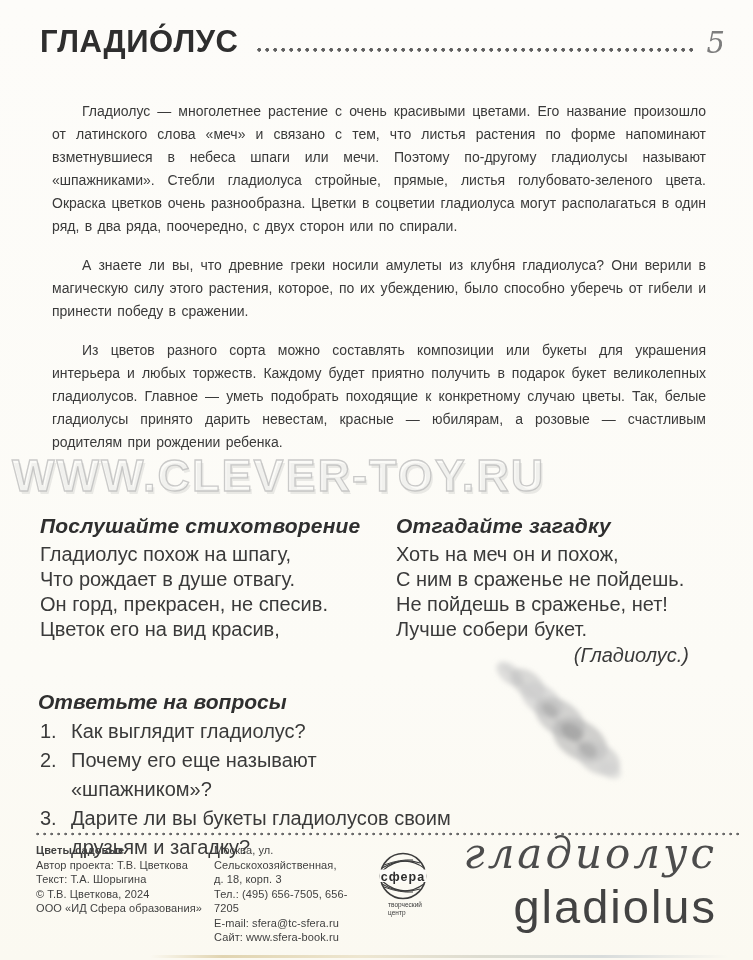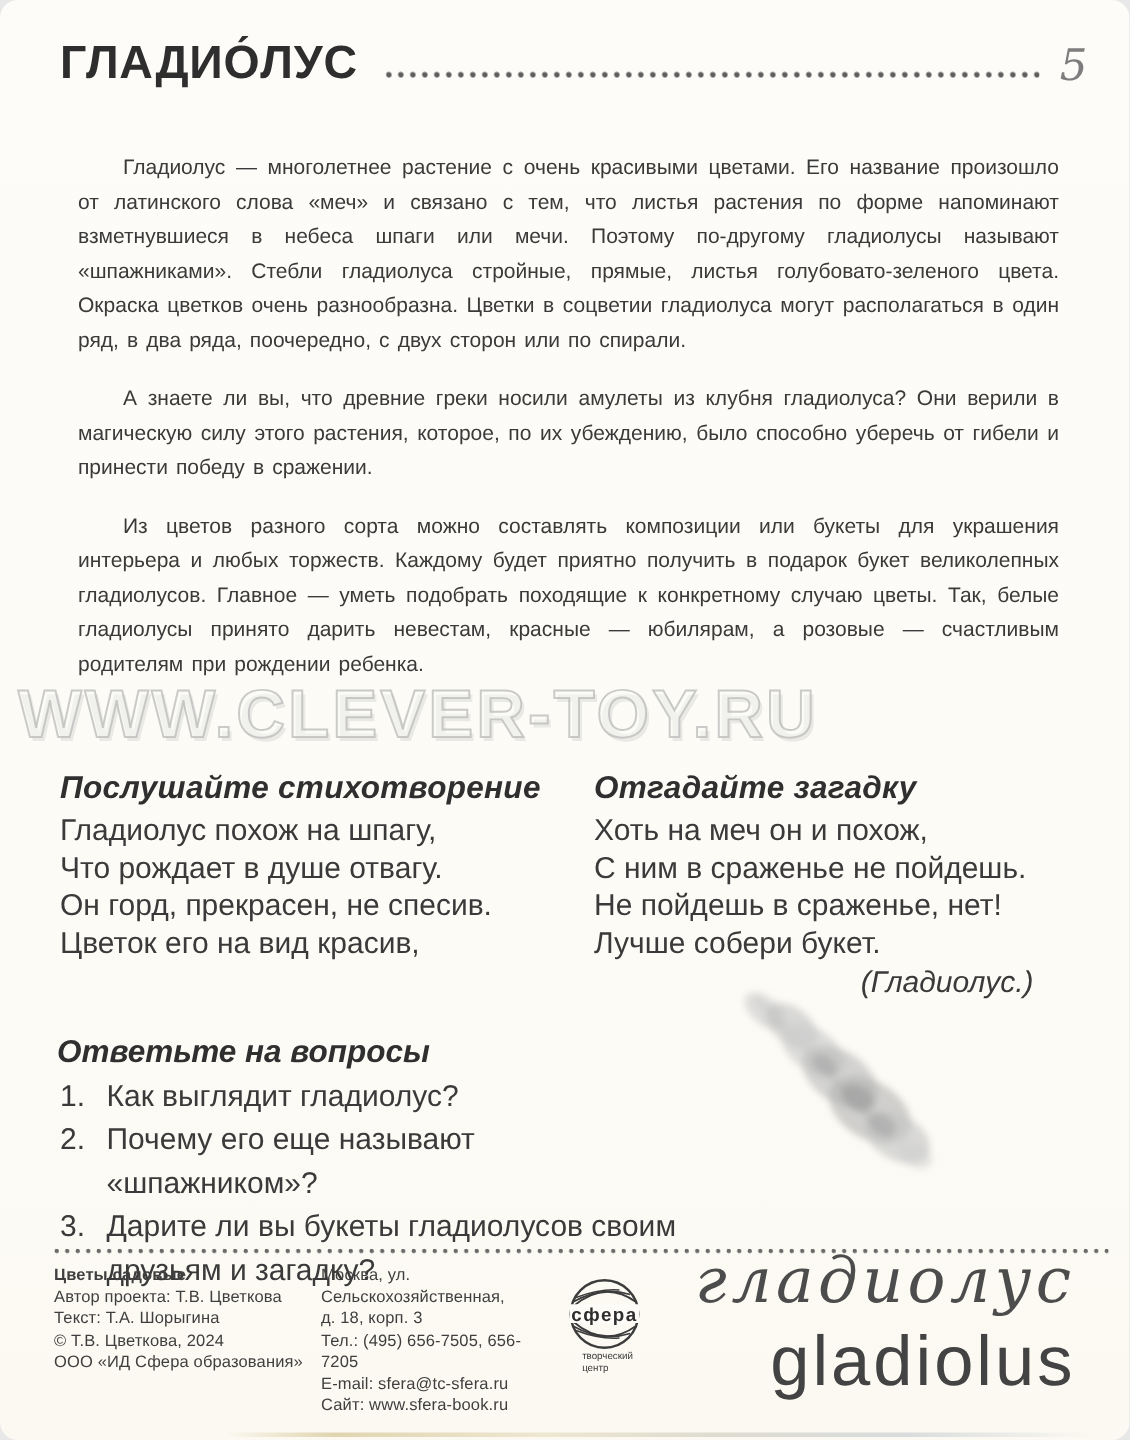--- a/index.html
+++ b/index.html
@@ -7,21 +7,20 @@
     font-family:"Liberation Sans",sans-serif;
     background:#e8e8e8;
   }
   .page{
     position:relative;
     width:753px;height:960px;
     margin:0 auto;
     background:linear-gradient(180deg,#fdfcf9 0%,#fcfbf6 70%,#fbf9f1 100%);
     overflow:hidden;
     color:#3c3c3c;
-    border-radius:12px;
   }
 
   
   .header{
     position:absolute;top:24px;left:40px;right:28px;
     display:flex;align-items:flex-end;
   }
   .title{
     margin:0;
     font-size:31px;font-weight:bold;letter-spacing:.5px;

